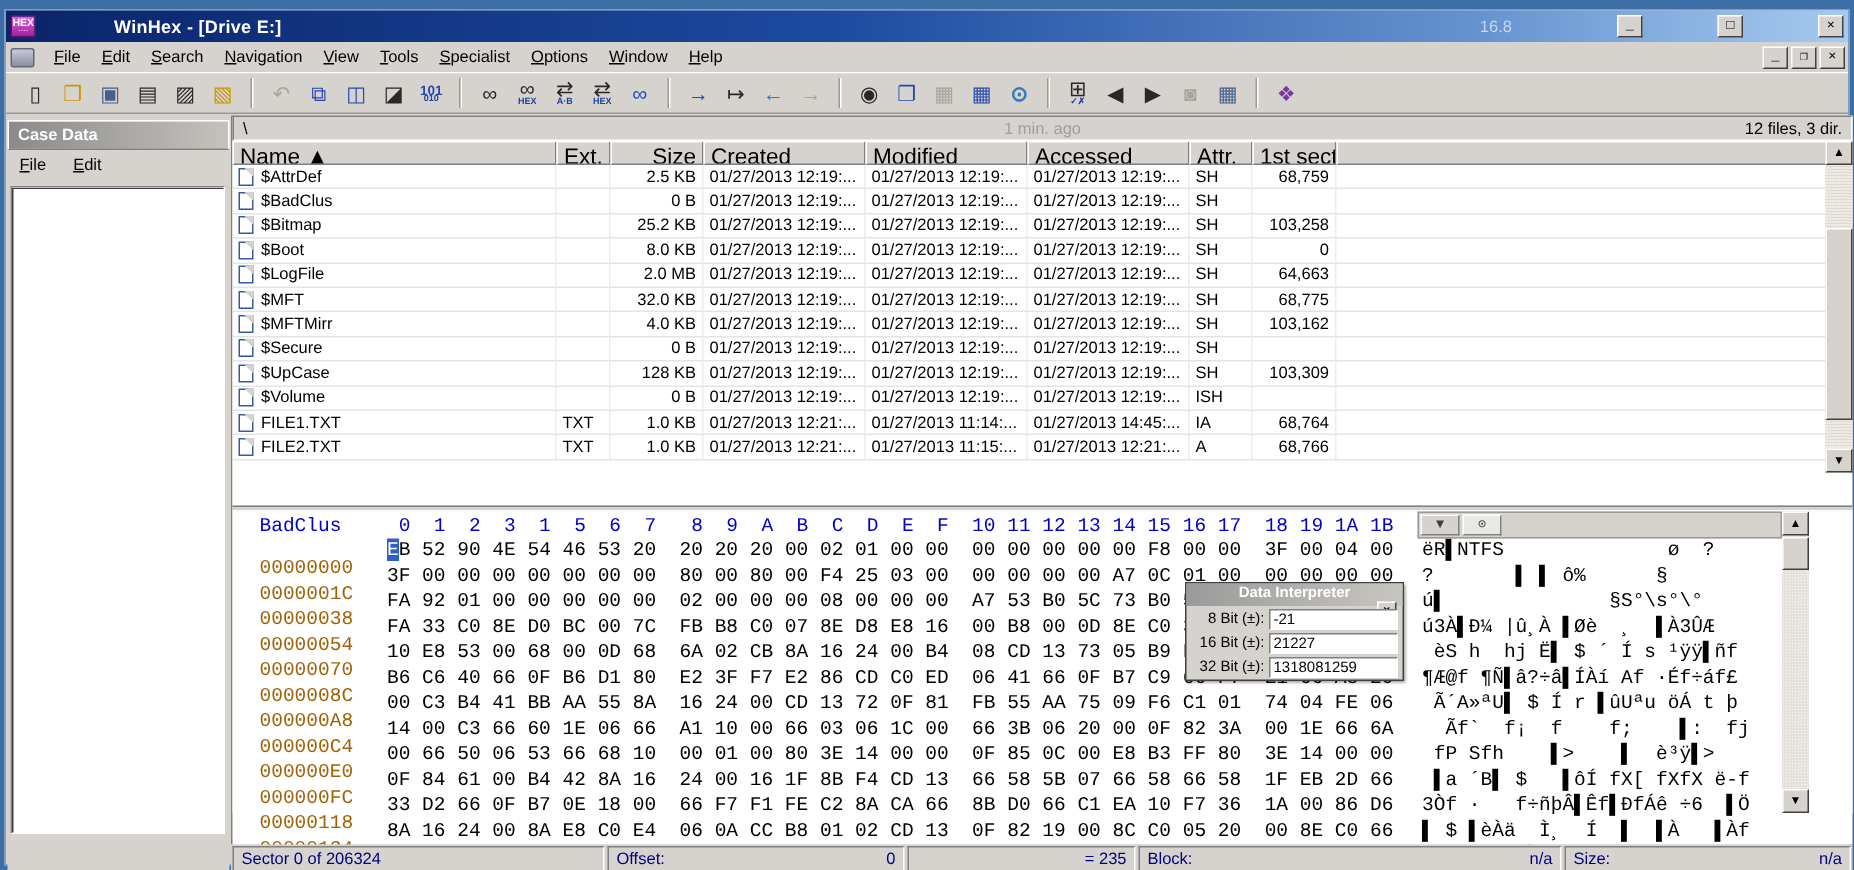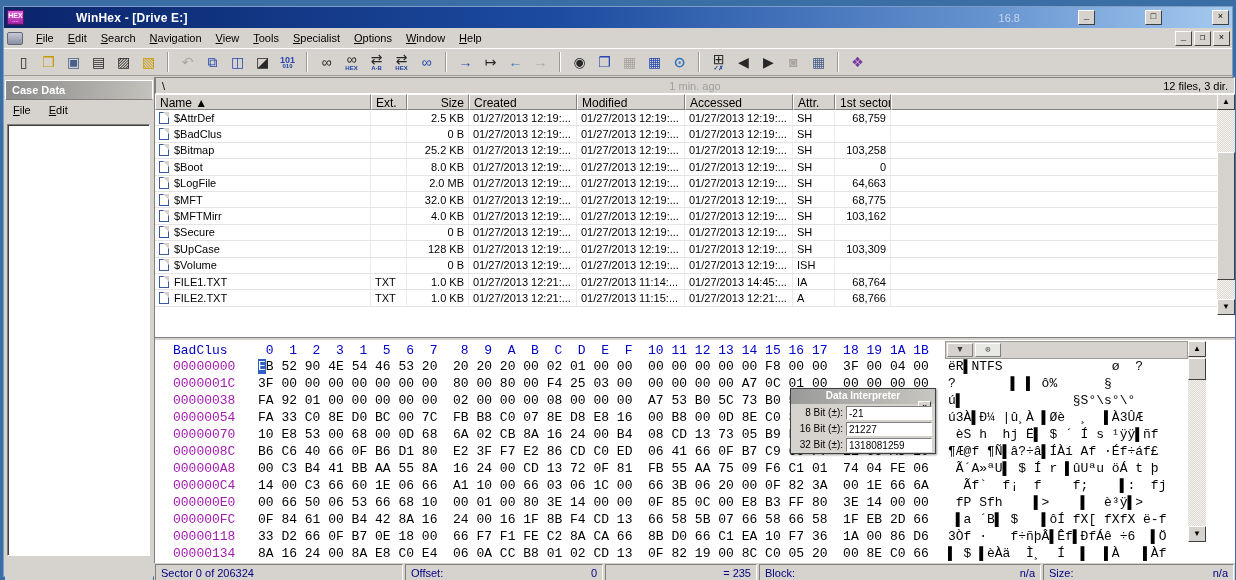--- a/index.html
+++ b/index.html
@@ -8,21 +8,21 @@
   #win{position:relative;width:1236px;height:580px;background:#3A6EA5;overflow:hidden;}
   #frame{position:absolute;left:3px;top:6px;width:1230px;height:571px;background:#D6D3CE;border:1px solid #7E9CC8;}
   
   #titlebar{position:absolute;left:0;top:0;width:100%;height:21px;
     background:linear-gradient(to right,#0A246A,#1C4BA0 45%,#6593CF 80%,#A6CAF0);
     display:flex;align-items:center;padding:0 3px;color:#fff;gap:48px;}
   .app-icon{width:17px;height:15px;background:linear-gradient(#E060E0,#A020A0);border:1px solid #601060;
     color:#fff;font-size:7px;font-weight:bold;text-align:center;line-height:9px;margin-right:4px;}
   .app-icon small{display:block;font-size:5px;line-height:3px;color:#F0C0F0;}
   #title-text{font-size:12px;font-weight:bold;letter-spacing:.2px;}
-  #title-version{margin-left:auto;font-size:11px;color:#C6D6EE;margin-right:8px;text-align:center;}
+  #title-version{margin-left:auto;font-size:11px;color:#C6D6EE;margin-right:20px;text-align:center;}
   .winbtn{width:17px;height:15px;background:#D6D3CE;border:1px solid;border-color:#fff #404040 #404040 #fff;
     font-size:9px;line-height:13px;text-align:center;color:#000;margin-left:2px;font-family:"Liberation Mono",monospace;}
   
   #menubar{position:absolute;left:0;top:21px;width:100%;height:21px;background:#D6D3CE;display:flex;align-items:center;
     border-bottom:1px solid #fff;padding-left:3px;font-size:11px;color:#000;}
   .mdi-doc-icon{width:16px;height:13px;background:linear-gradient(#C8C8D8,#8890A0);border:1px solid #606878;margin-right:6px;border-radius:2px;}
   .menu-item{padding:3px 7px;}
   .menu-item u{text-decoration:underline;}
   #mdi-buttons{margin-left:auto;display:flex;margin-right:2px;}
   
@@ -48,42 +48,42 @@
   
   #pathbar{position:absolute;left:0;top:0;width:100%;height:17px;background:#D6D3CE;border:1px solid;border-color:#808080 #fff #fff #808080;
     font-size:11px;display:flex;align-items:center;padding:0 6px;}
   #path-age{position:absolute;left:0;right:0;text-align:center;color:#A0A0A0;}
   #path-summary{margin-left:auto;color:#000;position:relative;}
   #path-root{position:relative;}
   
   #browser{position:absolute;left:0;top:17px;width:1063px;height:243px;background:#fff;overflow:hidden;}
   #browser-scroll{position:absolute;right:0;top:17px;width:18px;height:221px;}
   .hdr-row{display:flex;height:16px;}
-  .hdr-cell{background:#D6D3CE;border:1px solid;border-color:#fff #808080 #808080 #fff;font-size:12px;
+  .hdr-cell{background:#D6D3CE;border:1px solid;border-color:#fff #808080 #808080 #fff;font-size:15px;
     padding:1px 4px 0 4px;white-space:nowrap;overflow:hidden;}
   .grid-row{display:flex;height:16.4px;border-bottom:1px solid #E4E4E4;font-size:11px;align-items:center;}
   .cell{padding:0 4px;white-space:nowrap;overflow:hidden;height:100%;display:flex;align-items:center;border-right:1px solid #ECECEC;}
   .num{justify-content:flex-end;}
   .file-icon{width:10px;height:12px;background:#fff;border:1px solid #3858A8;margin-right:5px;position:relative;flex:none;}
   .file-icon:before{content:"";position:absolute;right:-1px;top:-1px;border:3px solid;border-color:#D6D3CE #D6D3CE transparent transparent;}
   .dots{position:absolute;left:0px;bottom:-1px;color:#2040C0;font-size:8px;letter-spacing:-1px;line-height:4px;}
   
   #splitter{position:absolute;left:0;top:260px;width:100%;height:4px;background:#D6D3CE;border-top:1px solid #808080;border-bottom:1px solid #fff;}
   
   #hexpane{position:absolute;left:0;top:264px;width:100%;height:201px;background:#fff;font-family:"Liberation Mono",monospace;}
   #hex-header{position:absolute;left:0;top:0;width:100%;height:18px;color:#0000C8;font-size:13px;white-space:pre;}
   #hex-offset-label{position:absolute;left:18px;top:2px;}
   #hex-cols{position:absolute;left:103px;top:2px;}
   #hex-toolstrip{position:absolute;left:790px;top:0;width:243px;height:18px;background:#D6D3CE;border:1px solid #9C9A94;display:flex;align-items:center;padding:0 1px;}
   .strip-btn{width:26px;height:14px;background:#D6D3CE;border:1px solid;border-color:#fff #808080 #808080 #fff;
     font-size:9px;text-align:center;line-height:12px;color:#404040;margin-right:2px;}
   .strip-btn.active{background:#E8E8E4;}
   #hex-rows{position:absolute;left:0;top:18px;width:100%;}
   .hex-row{height:17px;white-space:pre;font-size:13px;}
-  .hex-off{position:absolute;left:18px;color:#a21caf;}
+  .hex-off{position:absolute;left:18px;color:#a16207;margin-top:12px;}
   .hex-bytes{position:absolute;left:103px;color:#000;}
   .hex-text{position:absolute;left:793px;color:#000;}
   .caret-sel{background:#2E5FC4;color:#fff;}
   
   .scrollbar{position:absolute;width:18px;background:#ECEAE6;
     background-image:repeating-conic-gradient(#F4F2EE 0 25%,#DEDAD2 0 50%);background-size:2px 2px;}
   .sb-btn{position:absolute;left:0;width:18px;height:16px;background:#D6D3CE;border:1px solid;border-color:#fff #404040 #404040 #fff;
     font-size:8px;text-align:center;line-height:14px;color:#000;}
   .sb-thumb{position:absolute;left:0;width:18px;background:#D6D3CE;border:1px solid;border-color:#fff #404040 #404040 #fff;}
   #hex-scroll{left:1033px;top:264px;height:201px;}

